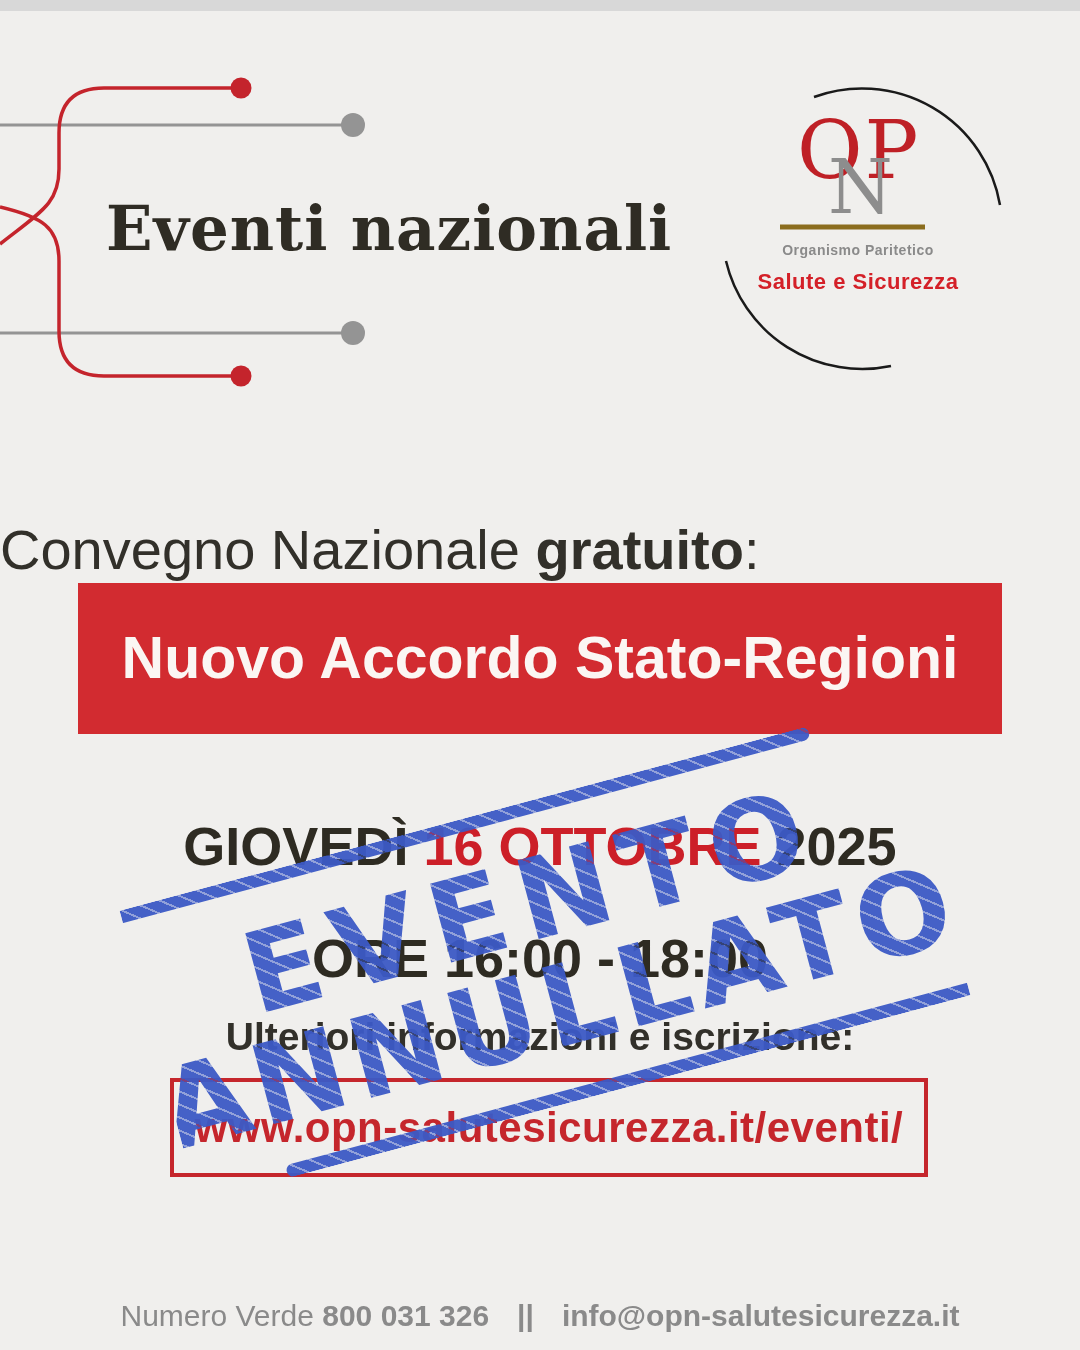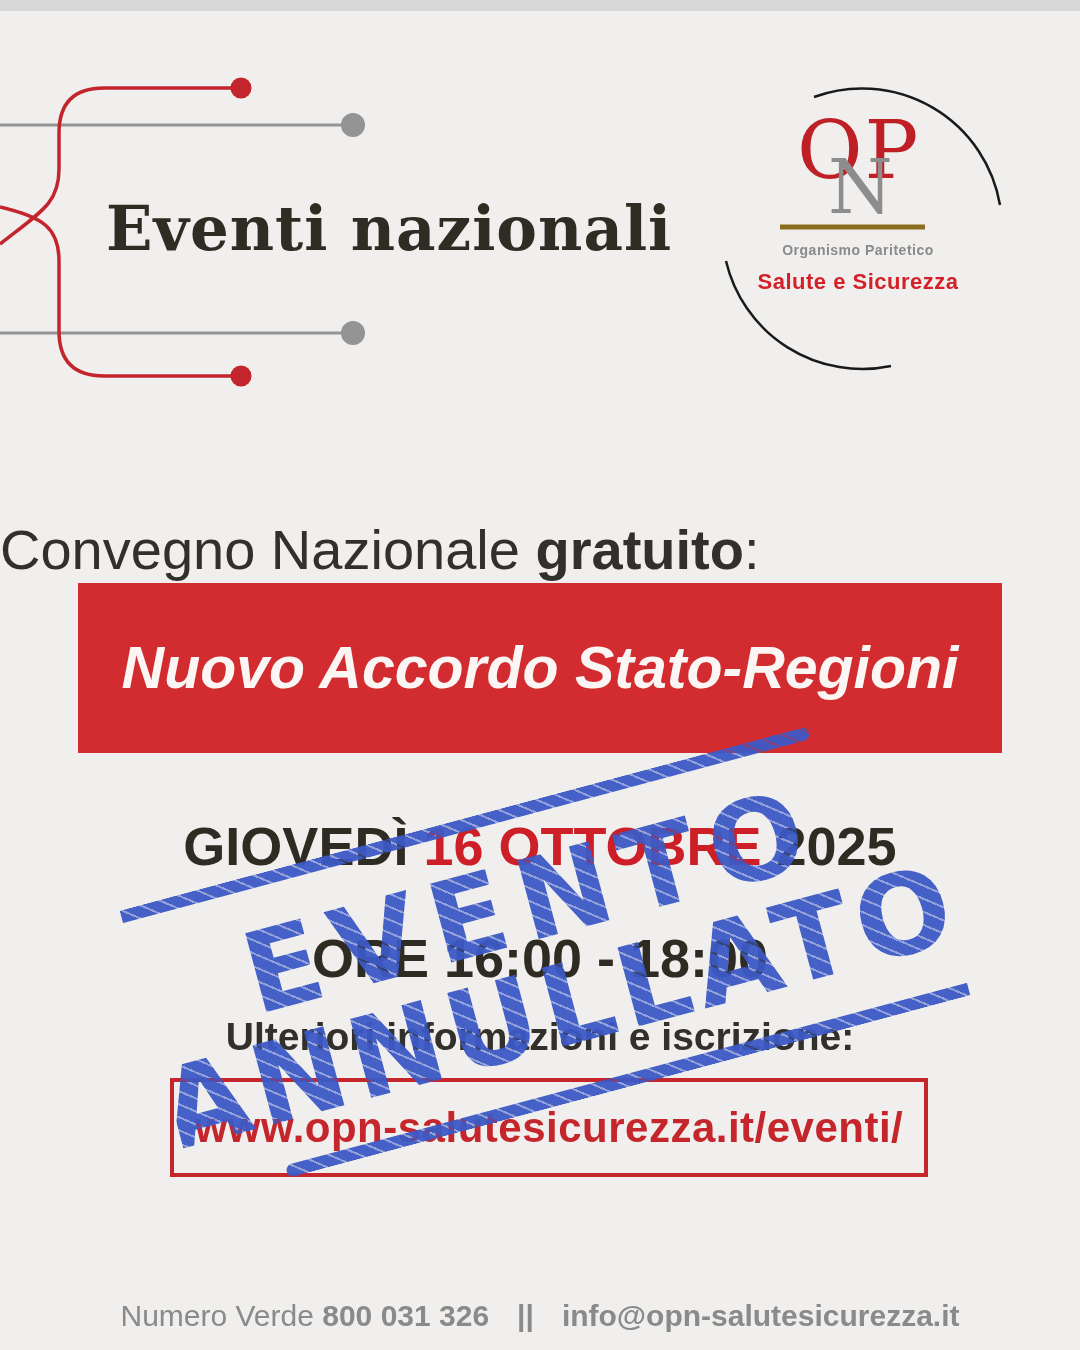--- a/index.html
+++ b/index.html
@@ -23,23 +23,23 @@
   .logo-line1{position:absolute;left:0;right:0;top:231px;font-weight:700;font-size:14px;
     color:#8a8a8a;letter-spacing:.5px;}
   .logo-line2{position:absolute;left:0;right:0;top:258px;font-weight:700;font-size:22px;
     color:#d42028;letter-spacing:.5px;}
 
   
   .intro{position:absolute;left:0;right:0;top:506px;font-size:56px;
     color:#32302a;white-space:nowrap;}
   .intro b{font-weight:700;}
 
-  .banner{position:absolute;left:78px;top:572px;width:924px;height:170px;background:#d22b30;
+  .banner{position:absolute;left:78px;top:572px;width:924px;height:151px;background:#d22b30;
     color:#fbf6f3;display:flex;flex-direction:column;justify-content:center;align-items:center;
-    font-weight:700;font-style:italic;font-size:59px;line-height:1.3;letter-spacing:0;}
+    font-weight:700;font-size:59px;line-height:1.3;letter-spacing:0;}
   .banner div{white-space:nowrap;}
 
   .date-line{position:absolute;left:0;right:0;top:804px;text-align:center;font-weight:700;
     font-size:54px;color:#2e2b22;letter-spacing:0;white-space:nowrap;}
   .date-line .hl{color:#cc1f28;}
   .time-line{position:absolute;left:0;right:0;top:916px;text-align:center;font-weight:700;
     font-size:54px;color:#2e2b22;white-space:nowrap;}
   .info-line{position:absolute;left:0;right:0;top:1004px;text-align:center;font-weight:700;
     font-size:39px;color:#32302a;white-space:nowrap;}
 

